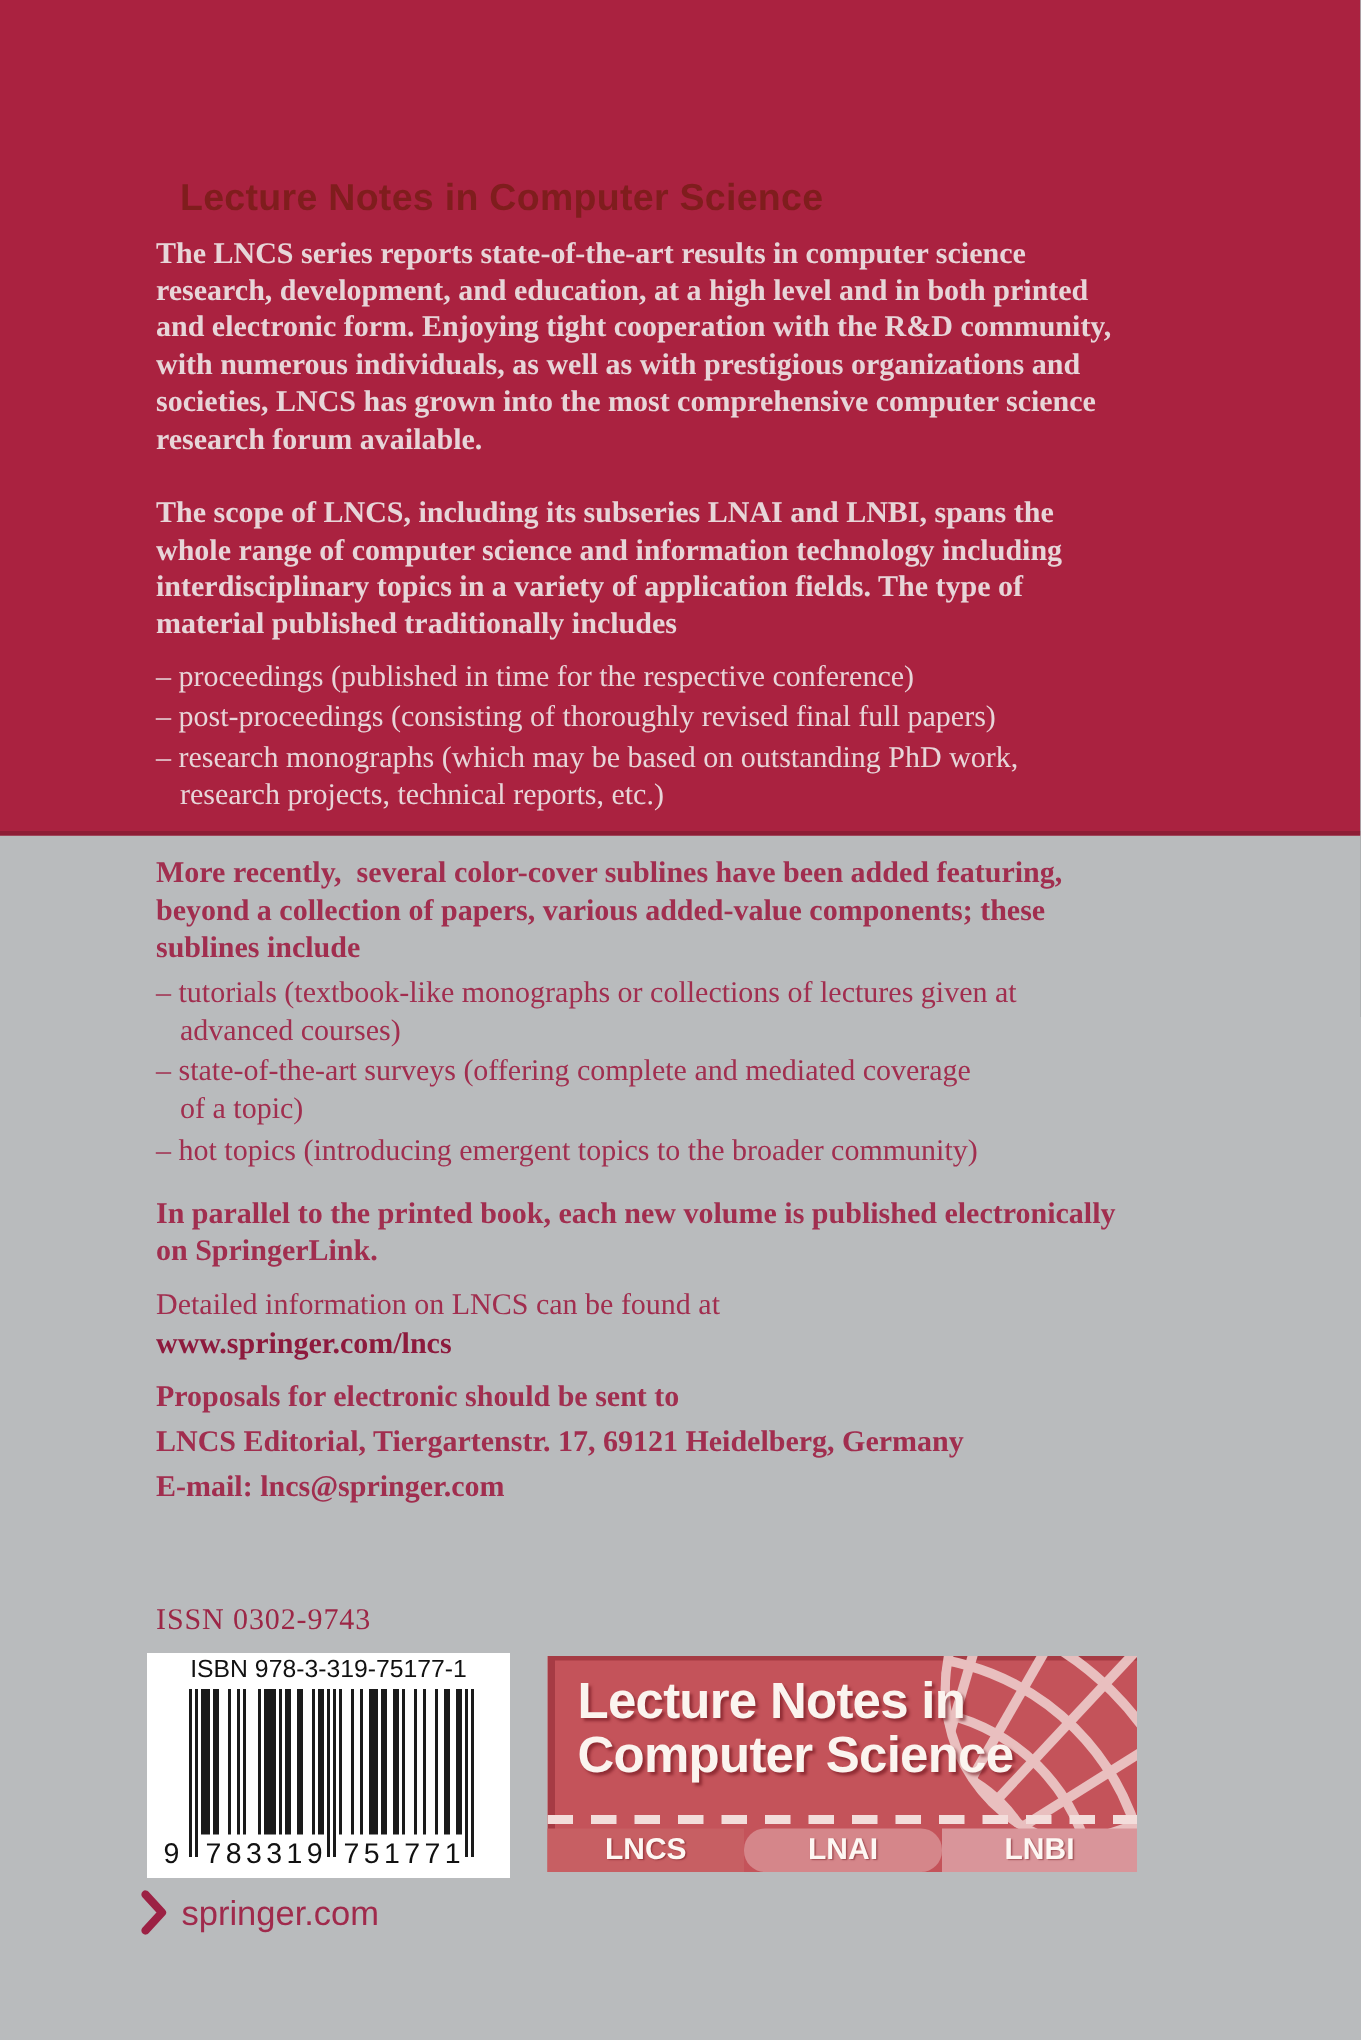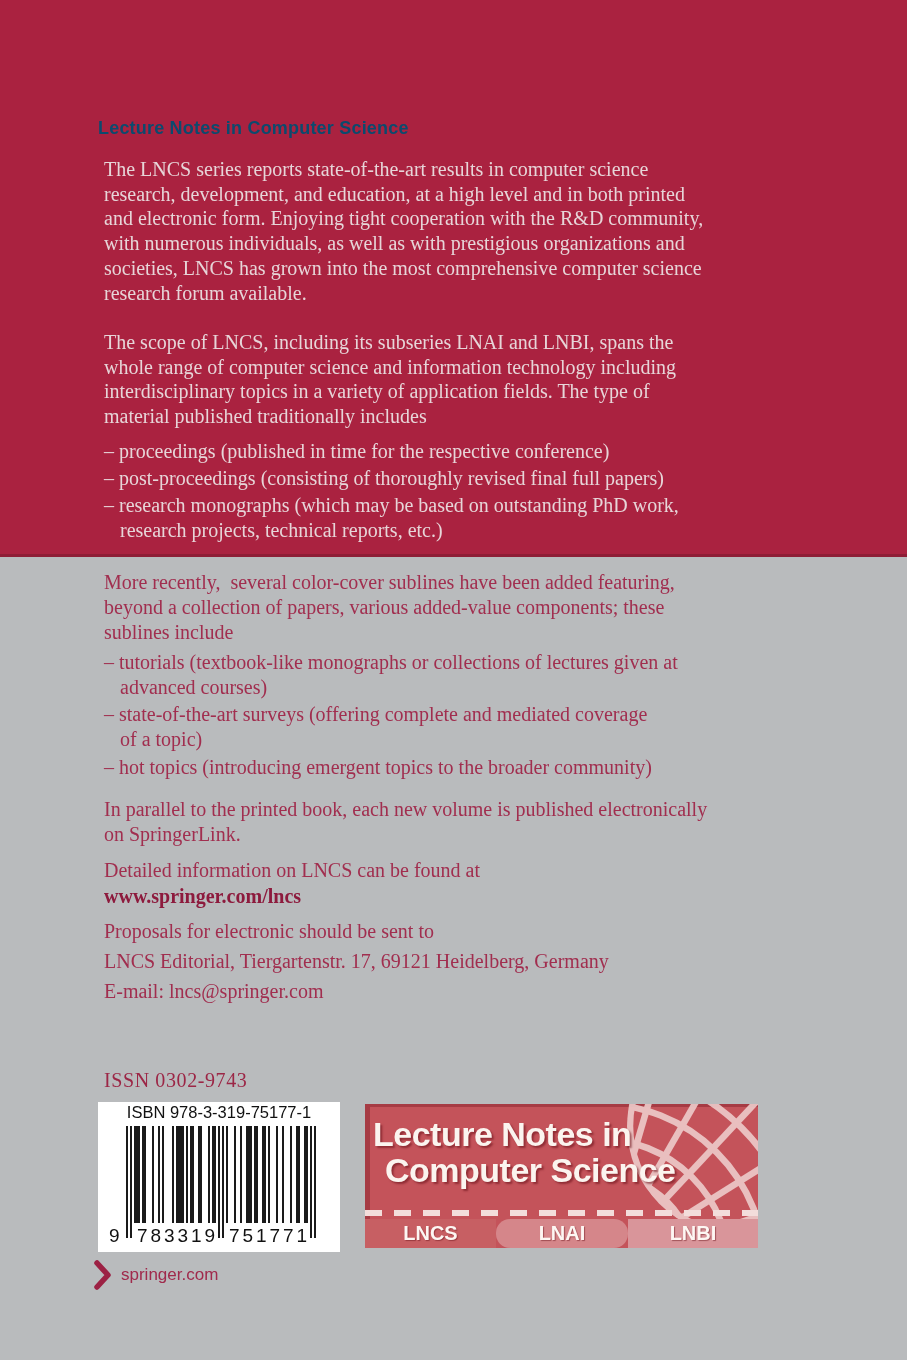--- a/index.html
+++ b/index.html
@@ -3,23 +3,23 @@
 <meta charset="utf-8">
 <style>
   html,body{margin:0;padding:0;}
   body{background:#9a9c9e;font-family:"Liberation Serif","DejaVu Serif",serif;}
   .page{position:relative;width:907px;height:1360px;background:#b9bbbd;overflow:hidden;margin:0 auto;}
   .bg-top{position:absolute;left:0;top:0;width:907px;height:554px;background:#aa2240;border-bottom:3px solid #8e1d36;}
   .abs{position:absolute;}
   .serif{font-family:"Liberation Serif","DejaVu Serif",serif;}
 
   
-  .series-heading{left:98px;top:118px;font-family:"Liberation Sans","DejaVu Sans",sans-serif;
-    font-weight:bold;font-size:18px;color:#0c4a6e;letter-spacing:.2px;}
-  .para{white-space:pre-wrap;font-size:20px;line-height:24.7px;}
+  .series-heading{left:120px;top:118px;font-family:"Liberation Sans","DejaVu Sans",sans-serif;
+    font-weight:bold;font-size:25px;color:#7f1d1d;letter-spacing:.2px;}
+  .para{white-space:pre-wrap;font-size:20px;line-height:24.7px;font-weight:bold;}
   .light{color:#e7d5d8;}
   .pink{color:#a12e4f;}
   #top-para1{left:104px;top:157px;}
   #top-para2{left:104px;top:330px;}
   .bullets{font-size:20px;line-height:24.7px;}
   .bullets .bullet{white-space:pre-wrap;padding-left:16px;text-indent:-16px;margin-bottom:2.5px;}
   #top-bullets{left:104px;top:439px;}
 
   
   #g-para1{left:104px;top:570px;line-height:25px;}
@@ -38,34 +38,34 @@
   #barcode-box svg{display:block;}
 
   
   #lncs-logo{left:365px;top:1104px;width:393px;height:144px;background:#c4535a;
     box-shadow:inset 5px 3px 0 0 rgba(130,30,42,.45);}
   #lncs-logo .logo-svg{position:absolute;left:0;top:0;}
   .logo-title{position:absolute;left:0;top:12px;width:100%;
     font-family:"Liberation Sans","DejaVu Sans",sans-serif;font-weight:bold;
     font-size:34px;line-height:36px;color:#fbf4ef;
     text-shadow:2px 2px 2px rgba(110,20,28,.6);letter-spacing:-.5px;}
-  .logo-title .l1{display:block;padding-left:8px;}
+  .logo-title .l1{display:block;padding-left:20px;}
   .logo-title .l2{display:block;padding-left:20px;}
   .logo-band{position:absolute;left:0;top:115px;width:475px;height:29px;display:flex;}
   .logo-cell{display:flex;align-items:center;justify-content:center;
     font-family:"Liberation Sans","DejaVu Sans",sans-serif;font-weight:bold;
     font-size:20px;color:#fdf7f3;text-shadow:1px 1px 1px rgba(110,20,28,.5);}
   .cell-1{width:131px;background:#c75f63;}
   .cell-2{width:132px;background:#d5868a;border-radius:14px;}
   .cell-3{width:130px;background:#d9959a;}
 
   
   #footer{left:94px;top:1260px;display:flex;align-items:center;gap:9px;}
   #footer .site{font-family:"Liberation Sans","DejaVu Sans",sans-serif;
-    font-size:17px;font-weight:500;color:#a02a4c;}
+    font-size:23px;font-weight:500;color:#a02a4c;}
 </style>
 </head>
 <body>
 
 <div class="page">
   <div class="bg-top"></div>
 
   <div class="abs series-heading">Lecture Notes in Computer Science</div>
   <div class="abs para light serif" id="top-para1">The LNCS series reports state-of-the-art results in computer science
 research, development, and education, at a high level and in both printed

